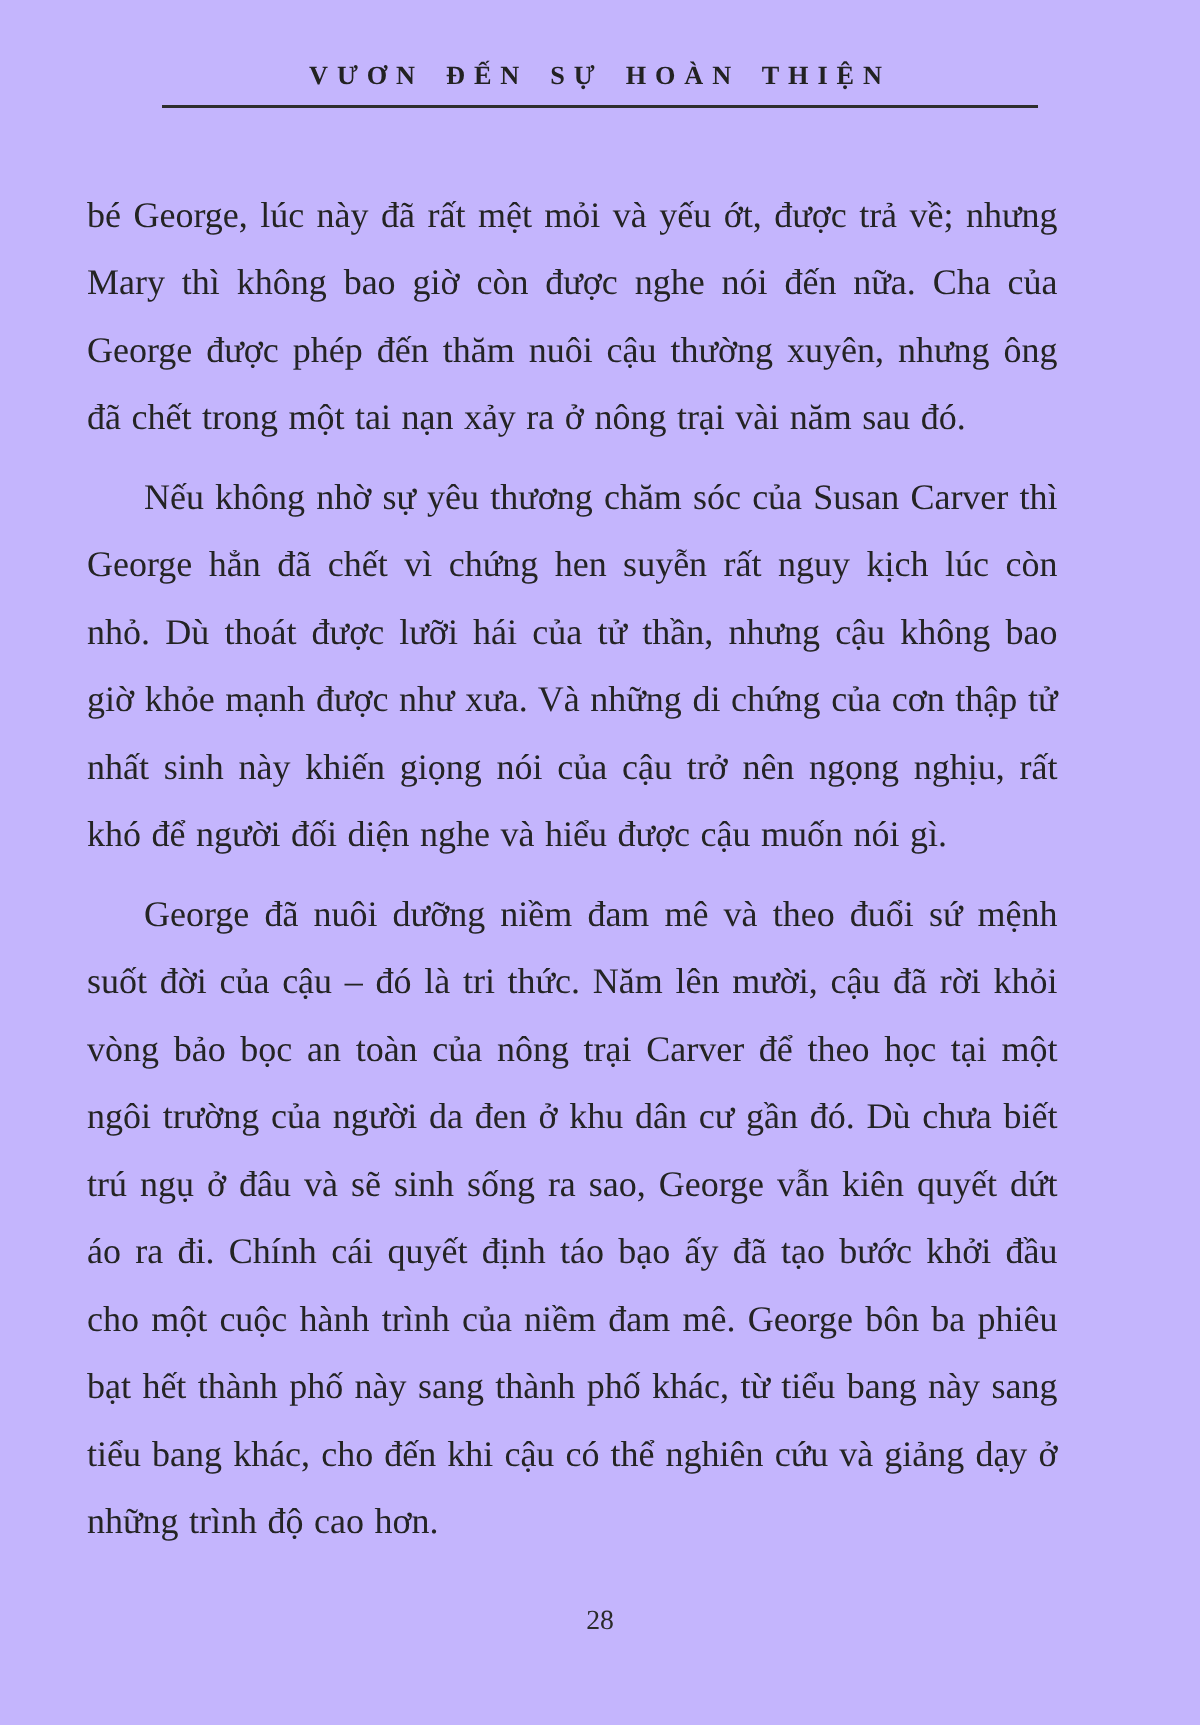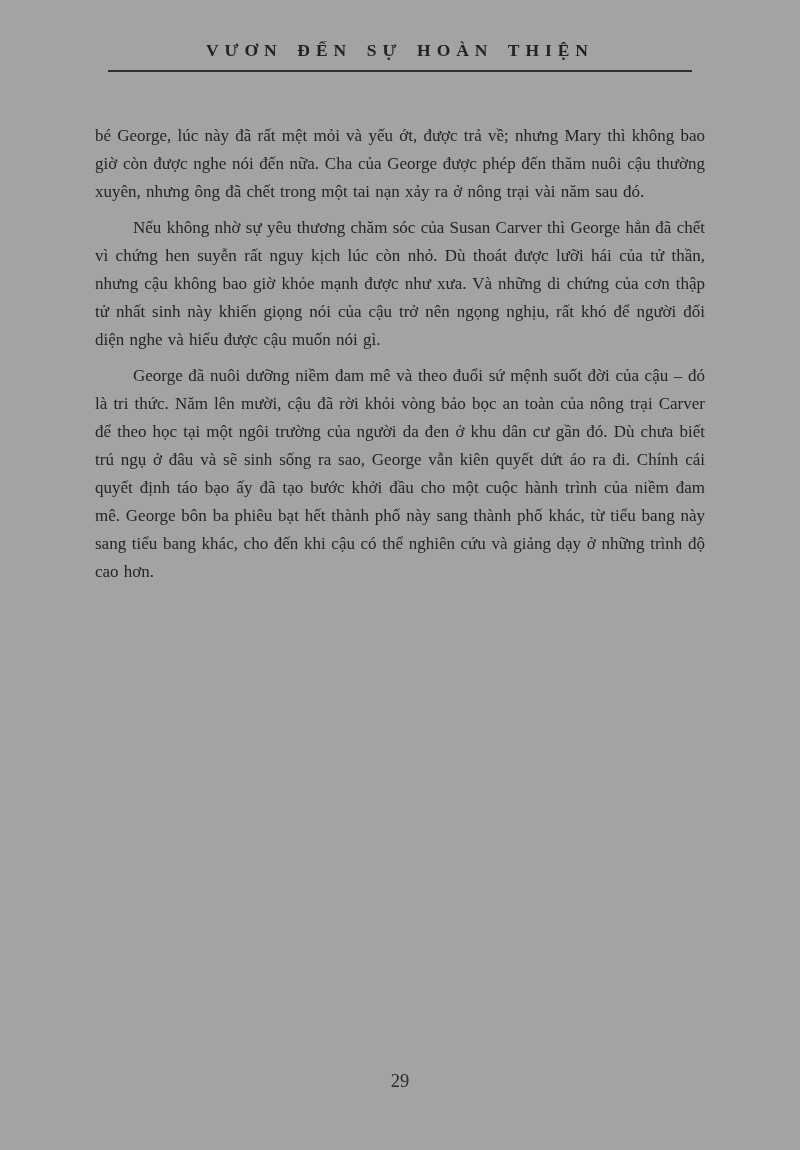--- a/index.html
+++ b/index.html
@@ -4,21 +4,21 @@
 <style>
   html, body {
     margin: 0;
     padding: 0;
     background: #ffffff;
   }
   .page {
     position: relative;
     width: 800px;
     height: 1150px;
-    background: #a3a3a3;
+    background: #c4b5fd;
     font-family: "Liberation Serif", "DejaVu Serif", serif;
     color: #1f1f1f;
     box-sizing: border-box;
     display: flex;
     flex-direction: column;
   }
   .running-head {
     margin-top: 40px;
     text-align: center;
   }
@@ -30,23 +30,23 @@
     word-spacing: 0.25em;
     color: #222;
   }
   .head-rule {
     width: 584px;
     height: 2px;
     background: #2e2e2e;
     margin: 9px auto 0 auto;
   }
   .body-text {
-    margin: 50px 95px 0 95px;
-    font-size: 17px;
-    line-height: 28px;
+    margin: 50px 95px 0 58px;
+    font-size: 24px;
+    line-height: 45px;
     text-align: justify;
     color: #242424;
   }
   .body-text p {
     margin: 0 0 8px 0;
     word-spacing: 1px;
   }
   .body-text p.indented {
     text-indent: 38px;
   }
@@ -67,15 +67,15 @@
     <span class="title">VƯƠN ĐẾN SỰ HOÀN THIỆN</span>
     <div class="head-rule"></div>
   </div>
 
   <div class="body-text">
     <p>bé George, lúc này đã rất mệt mỏi và yếu ớt, được trả về; nhưng Mary thì không bao giờ còn được nghe nói đến nữa. Cha của George được phép đến thăm nuôi cậu thường xuyên, nhưng ông đã chết trong một tai nạn xảy ra ở nông trại vài năm sau đó.</p>
     <p class="indented">Nếu không nhờ sự yêu thương chăm sóc của Susan Carver thì George hẳn đã chết vì chứng hen suyễn rất nguy kịch lúc còn nhỏ. Dù thoát được lưỡi hái của tử thần, nhưng cậu không bao giờ khỏe mạnh được như xưa. Và những di chứng của cơn thập tử nhất sinh này khiến giọng nói của cậu trở nên ngọng nghịu, rất khó để người đối diện nghe và hiểu được cậu muốn nói gì.</p>
     <p class="indented">George đã nuôi dưỡng niềm đam mê và theo đuổi sứ mệnh suốt đời của cậu – đó là tri thức. Năm lên mười, cậu đã rời khỏi vòng bảo bọc an toàn của nông trại Carver để theo học tại một ngôi trường của người da đen ở khu dân cư gần đó. Dù chưa biết trú ngụ ở đâu và sẽ sinh sống ra sao, George vẫn kiên quyết dứt áo ra đi. Chính cái quyết định táo bạo ấy đã tạo bước khởi đầu cho một cuộc hành trình của niềm đam mê. George bôn ba phiêu bạt hết thành phố này sang thành phố khác, từ tiểu bang này sang tiểu bang khác, cho đến khi cậu có thể nghiên cứu và giảng dạy ở những trình độ cao hơn.</p>
   </div>
 
-  <div class="folio">29</div>
+  <div class="folio">28</div>
 
 </div>
 
 </body></html>

